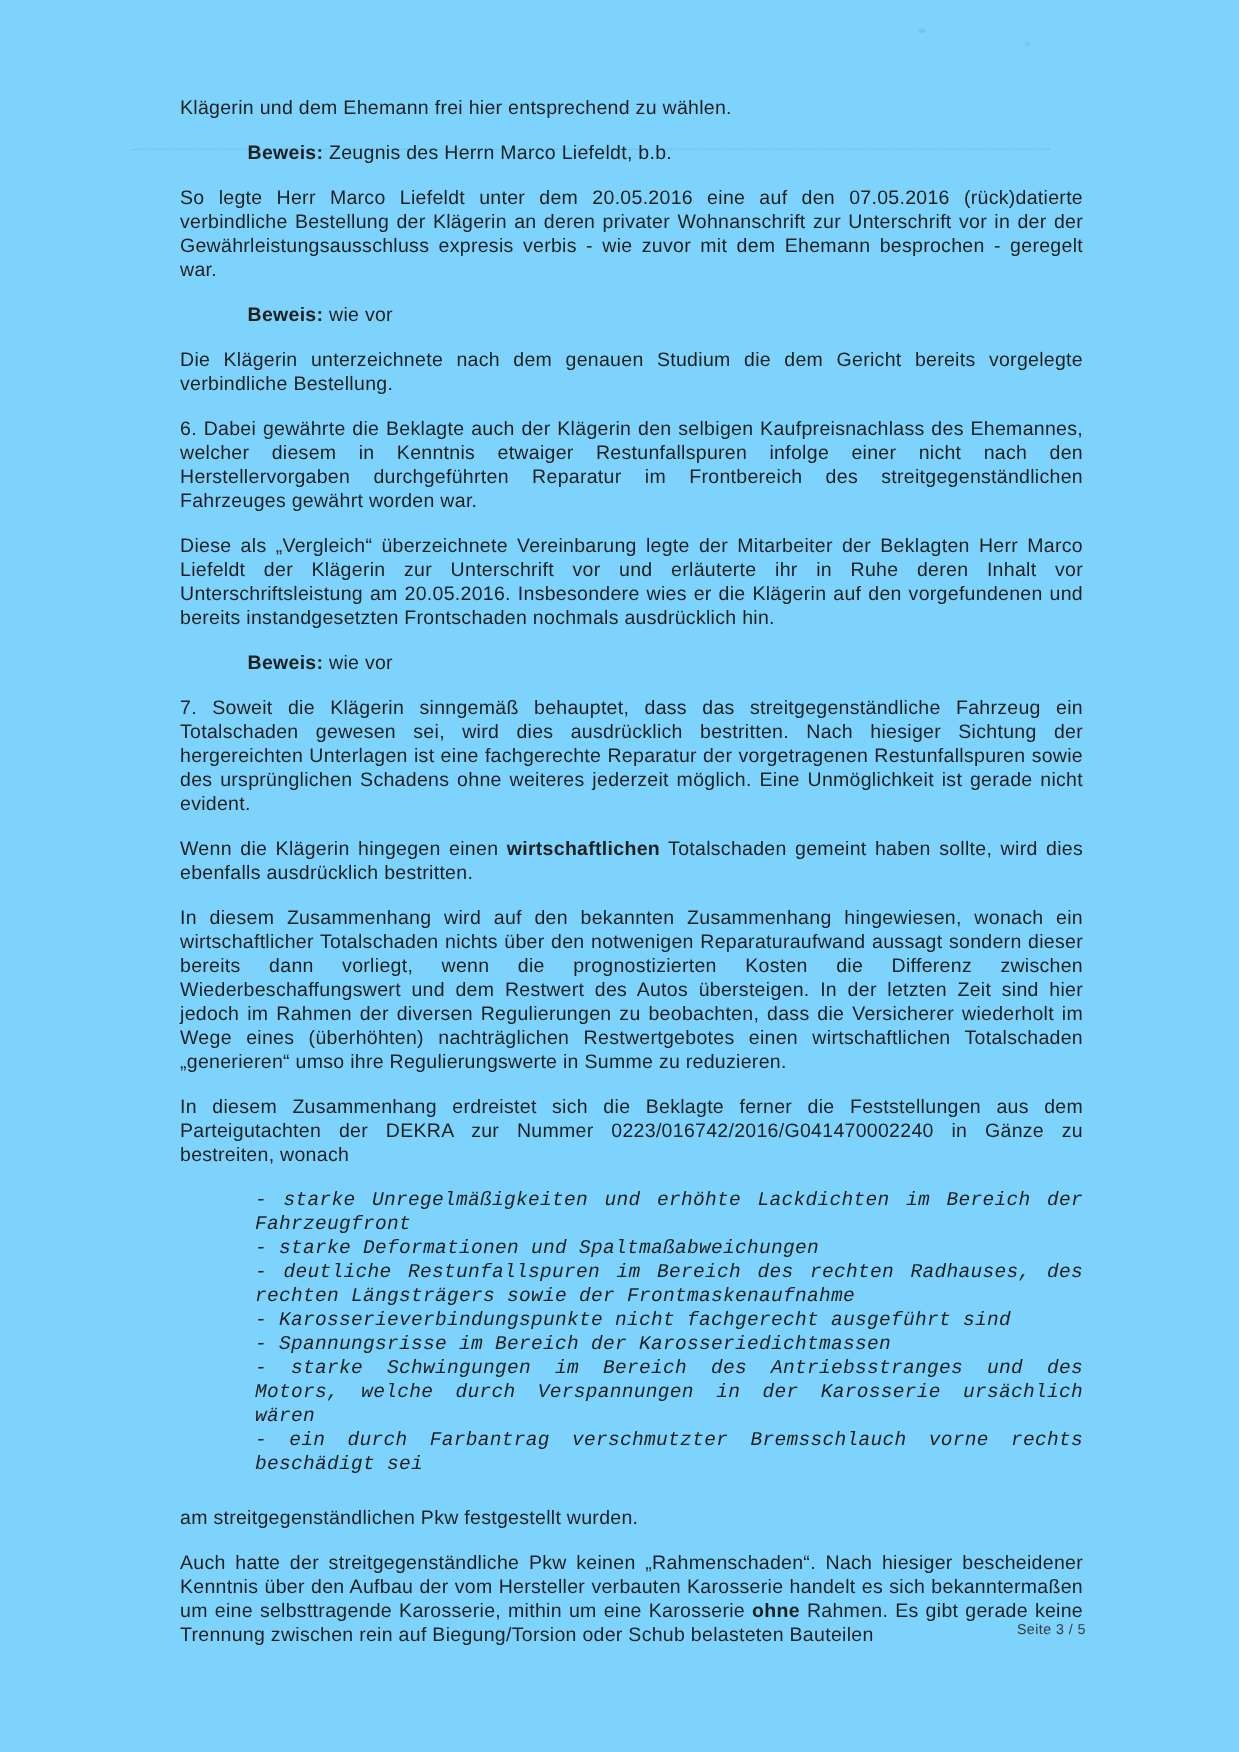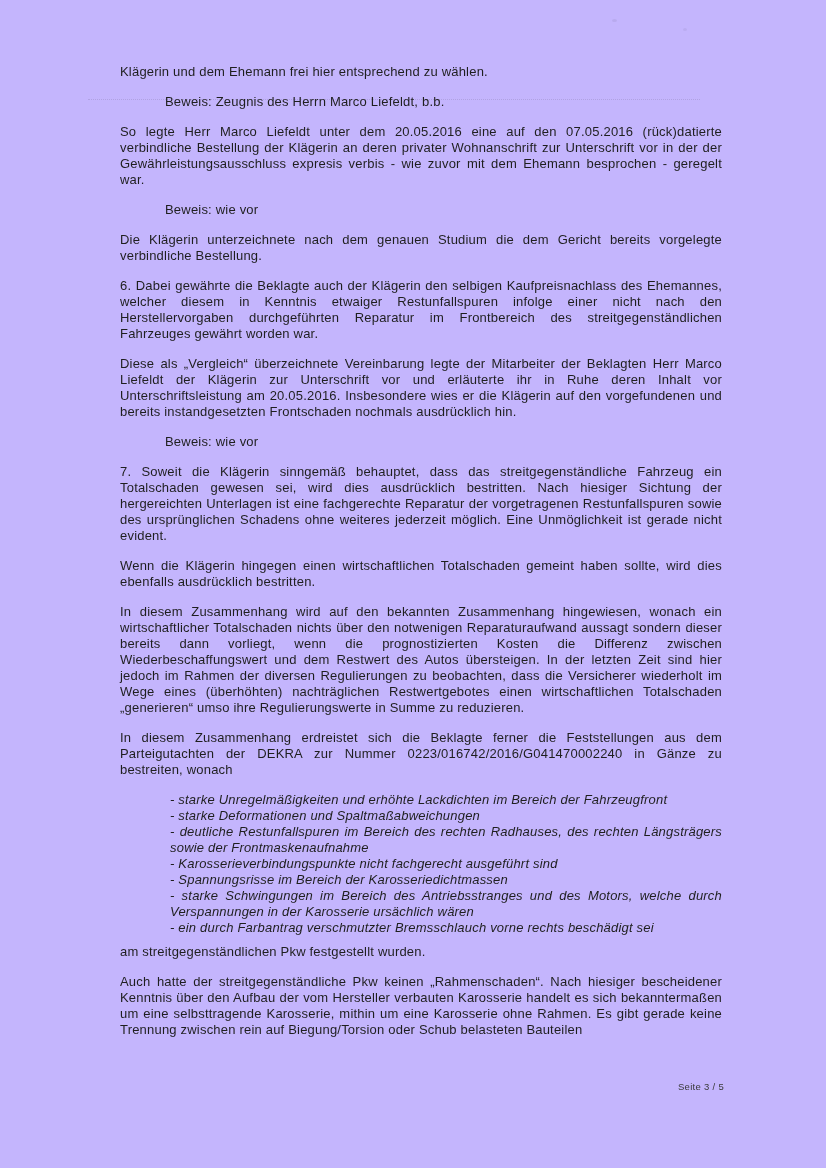--- a/index.html
+++ b/index.html
@@ -3,33 +3,33 @@
 <meta charset="utf-8">
 <style>
   * { margin:0; padding:0; box-sizing:border-box; }
   html, body { background:#ffffff; }
   body {
     width:826px; height:1168px; position:relative; overflow:hidden;
     font-family:"Liberation Sans", sans-serif;
     color:#1f1f1f;
   }
   .page {
-    position:absolute; inset:0; background:#c4b5fd;
+    position:absolute; inset:0; background:#7dd3fc;
   }
   .doc-body {
     position:absolute; left:120px; top:64px; width:602px;
     font-size:13px; line-height:16px; letter-spacing:0.2px;
   }
   .block { margin-bottom:14px; text-align:justify; }
   .block:last-child { margin-bottom:0; }
   .evidence { padding-left:45px; text-align:left; }
-  .list { margin-bottom:8px; }
+  .list { margin-bottom:20px;font-family:Liberation Mono, monospace; }
   .list-item { padding-left:50px; font-style:italic; text-align:justify; }
   .run { }
-  .b { font-weight:normal; }
+  .b { font-weight:bold; }
   .u { text-underline-offset:2px; }
   .footer {
     position:absolute; top:1081px; right:102px;
     font-size:9.5px; color:#3a3a3a; letter-spacing:0.3px;
   }
   
   .artifact-smudge {
     position:absolute; left:88px; top:99px; width:612px; height:0;
     border-top:1px dotted rgba(0,0,0,0.10);
   }

